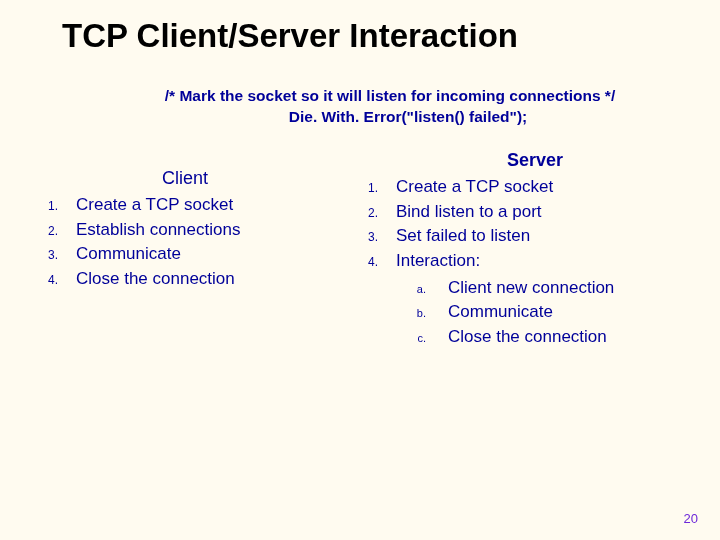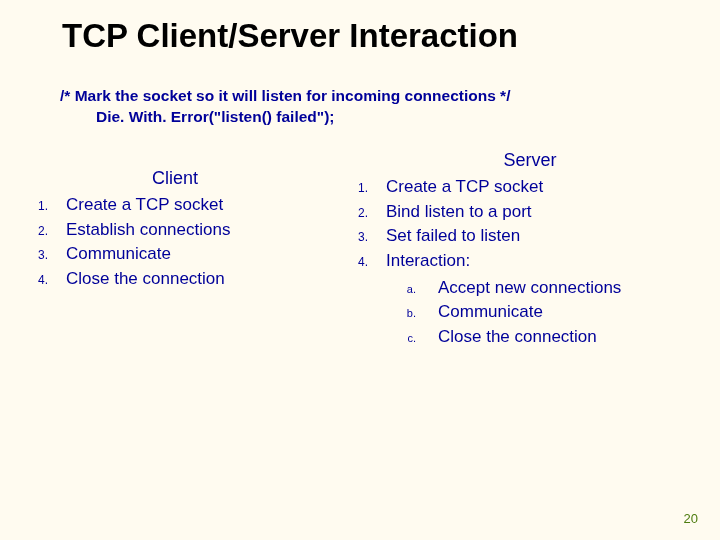--- a/index.html
+++ b/index.html
@@ -19,43 +19,45 @@
     font-weight: bold;
     margin: 18px 0 0 62px;
     line-height: 1.1;
   }
   .code-block {
     color: #000099;
     font-size: 15.5px;
     font-weight: bold;
     margin: 32px 0 0 60px;
     line-height: 1.35;
+    text-align: center;
   }
   .code-block .indent1 { margin-left: 36px; }
   .columns {
     display: flex;
     margin-top: 40px;
   }
   .col-left {
     width: 320px;
+    padding-left: 10px;
   }
   .col-right {
     flex: 1;
     padding-left: 0;
     margin-top: -18px;
   }
   .section-heading {
     color: #000099;
     font-size: 18px;
     text-align: center;
     margin: 0 0 4px 0;
     font-weight: normal;
   }
   .col-left .section-heading { margin-left: 30px; }
-  .col-right .section-heading { margin-left: 20px; }
+  .col-right .section-heading { margin-left: 20px; font-weight: bold; }
   ol.main-list {
     list-style: none;
     margin: 0;
     padding: 0;
   }
   ol.main-list > li {
     display: flex;
     align-items: baseline;
     font-size: 17px;
     color: #000099;
@@ -88,21 +90,21 @@
     font-size: 11px;
     padding-right: 22px;
     color: #000099;
   }
   ol.sub-list > li .sub-txt { flex: 1; }
   .page-number {
     position: absolute;
     right: 22px;
     bottom: 14px;
     font-size: 13px;
-    color: #4d7c0f;
+    color: #6d28d9;
   }
 </style>
 </head>
 <body>
 
 <div class="title">TCP Client/Server Interaction</div>
 
 <div class="code-block">
   <div>/* Mark the socket so it will listen for incoming connections */</div>
   <div class="indent1">Die. With. Error("listen() failed");</div>
@@ -148,21 +150,21 @@
         <span class="txt">Set failed to listen</span>
       </li>
       <li>
         <span class="num">4.</span>
         <span class="txt">Interaction:</span>
       </li>
     </ol>
     <ol class="sub-list">
       <li>
         <span class="sub-num">a.</span>
-        <span class="sub-txt">Accept new connections</span>
+        <span class="sub-txt">Client new connection</span>
       </li>
       <li>
         <span class="sub-num">b.</span>
         <span class="sub-txt">Communicate</span>
       </li>
       <li>
         <span class="sub-num">c.</span>
         <span class="sub-txt">Close the connection</span>
       </li>
     </ol>

